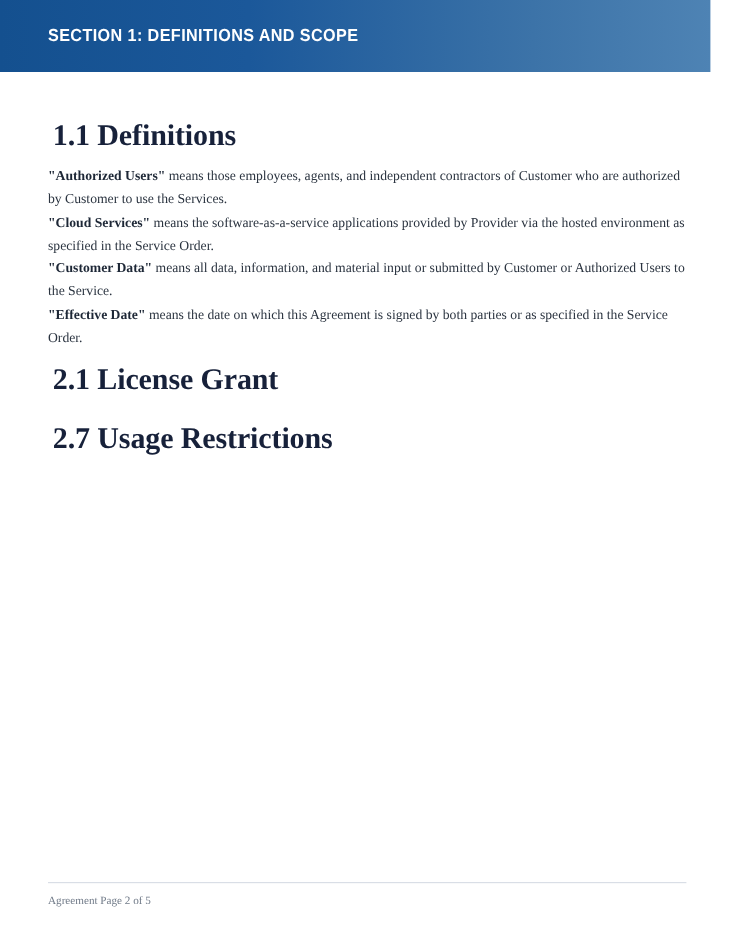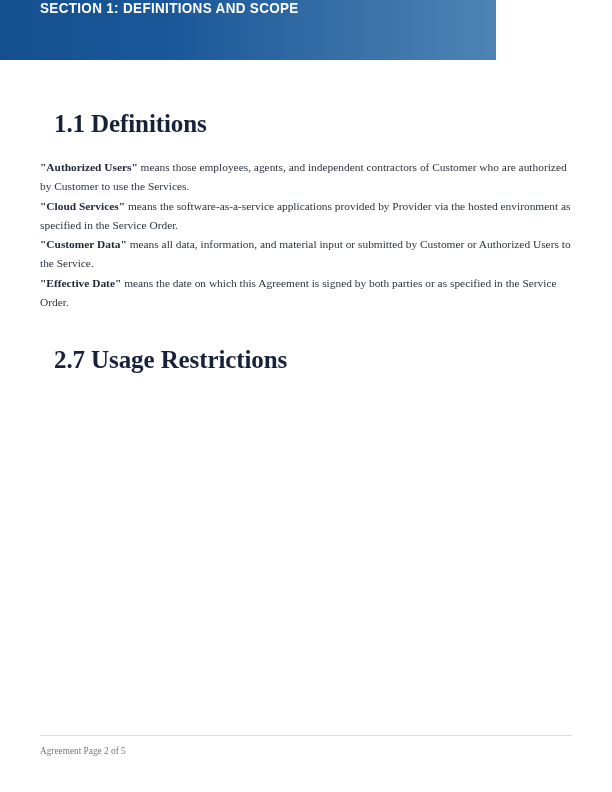--- a/index.html
+++ b/index.html
@@ -14,24 +14,25 @@
     font-family: "Liberation Serif", "DejaVu Serif", serif;
     color: #2b3440;
     overflow: hidden;
   }
 
   
   .section-banner {
     position: absolute;
     top: 0;
     left: 0;
-    width: 496px;
+    width: 592px;
     height: 60px;
     background: linear-gradient(to right, #14508f 0%, #1b589a 35%, #3c73a8 75%, #4e83b4 100%);
     display: flex;
+    align-items: center;
   }
   .section-banner-title {
     margin-left: 40px;
     color: #ffffff;
     font-family: "Liberation Sans Narrow", "Liberation Sans", "DejaVu Sans", sans-serif;
     font-weight: bold;
     font-size: 14.5px;
     letter-spacing: 0.35px;
     transform: scaleX(0.93);
     transform-origin: left center;
@@ -47,21 +48,21 @@
     padding: 0 40px;
     box-sizing: border-box;
   }
 
   .h-major {
     font-family: "Liberation Serif", "DejaVu Serif", serif;
     font-weight: bold;
     color: #17213a;
     font-size: 25px;
     line-height: 1.12;
-    margin: 14px;
+    margin: 4px;
     padding: 0;
     letter-spacing: -0.1px;
   }
   .spacer-top { height: 36px; }
   .head-gap-below { height: 6px; }
   .head-gap-above { height: 7px; }
 
   p.body-text {
     margin: 0;
     padding: 0;
@@ -109,20 +110,21 @@
 
   <p class="body-text"><span class="term">"Authorized Users"</span><span> means those employees, agents, and independent contractors of Customer who are authorized by Customer to use the Services.</span></p>
 
   <p class="body-text"><span class="term">"Cloud Services"</span><span> means the software-as-a-service applications provided by Provider via the hosted environment as specified in the Service Order.</span></p>
 
   <p class="body-text"><span class="term">"Customer Data"</span><span> means all data, information, and material input or submitted by Customer or Authorized Users to the Service.</span></p>
 
   <p class="body-text"><span class="term">"Effective Date"</span><span> means the date on which this Agreement is signed by both parties or as specified in the Service Order.</span></p>
 
   <div class="head-gap-above"></div>
+  <h1 class="h-major">2.1 License Grant</h1>
   <div class="head-gap-below"></div>
 
 
   <div class="head-gap-above"></div>
   <h1 class="h-major">2.7 Usage Restrictions</h1>
   <div class="head-gap-below"></div>
 
 </div>
 
 <div class="page-footer">

